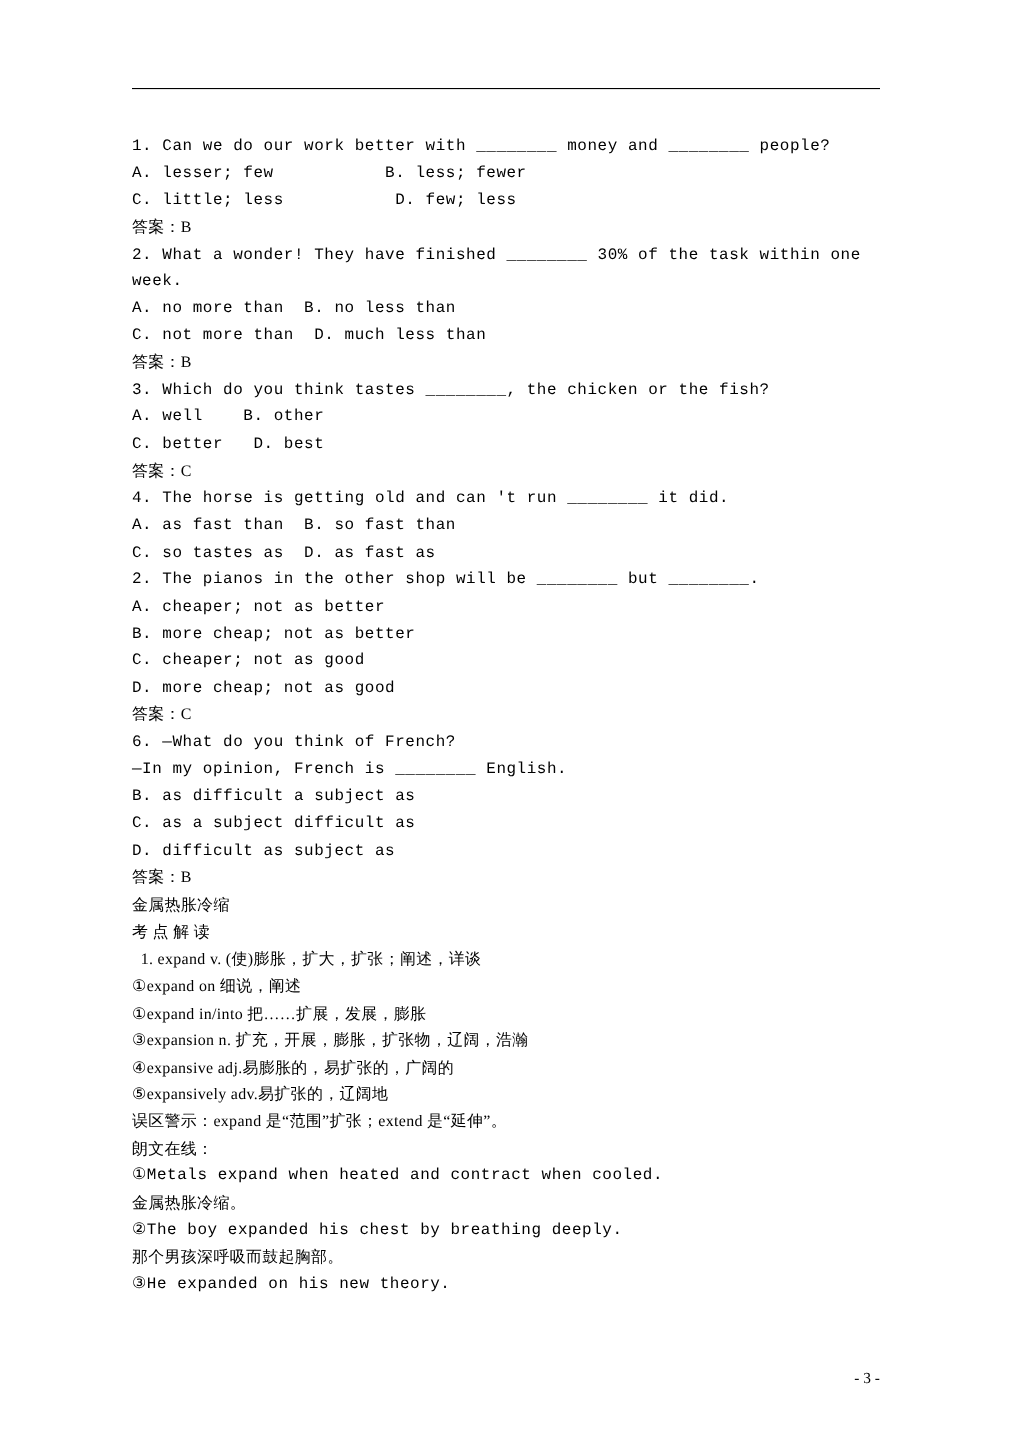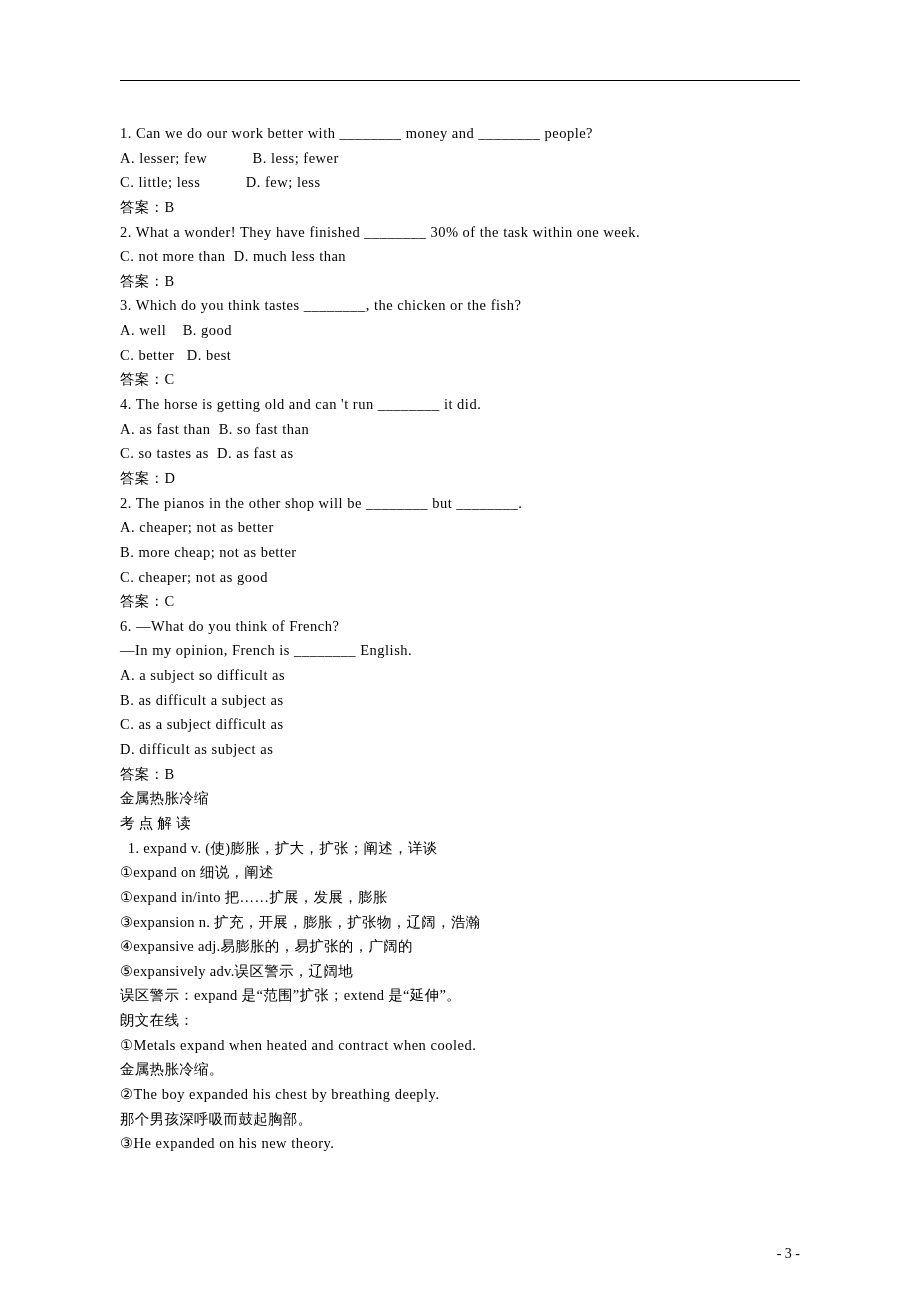--- a/index.html
+++ b/index.html
@@ -22,21 +22,20 @@
   }
   .content {
     font-size: 14.5px;
     line-height: 1.7;
     color: #000;
     letter-spacing: 0.3px;
   }
   .content p {
     margin: 0;
     white-space: pre-wrap;
-    font-family: Liberation Serif, serif;
   }
   .mono {
     font-family: "Courier New", "SimSun", monospace;
     letter-spacing: 0.5px;
   }
   .page-num {
     position: absolute;
     bottom: 40px;
     right: 120px;
     font-size: 14px;
@@ -50,56 +49,56 @@
   <div class="hr-line"></div>
 
   <div class="content">
 
     <p class="mono">1. Can we do our work better with ________ money and ________ people?</p>
     <p class="mono">A. lesser; few           B. less; fewer</p>
     <p class="mono">C. little; less           D. few; less</p>
     <p>答案：B</p>
 
     <p class="mono">2. What a wonder! They have finished ________ 30% of the task within one week.</p>
+    <p class="mono">A. no more than  B. no less than</p>
     <p class="mono">C. not more than  D. much less than</p>
     <p>答案：B</p>
 
     <p class="mono">3. Which do you think tastes ________, the chicken or the fish?</p>
-    <p class="mono">A. well    B. good</p>
+    <p class="mono">A. well    B. other</p>
     <p class="mono">C. better   D. best</p>
     <p>答案：C</p>
 
     <p class="mono">4. The horse is getting old and can 't run ________ it did.</p>
     <p class="mono">A. as fast than  B. so fast than</p>
     <p class="mono">C. so tastes as  D. as fast as</p>
-    <p>答案：D</p>
 
     <p class="mono">2. The pianos in the other shop will be ________ but ________.</p>
     <p class="mono">A. cheaper; not as better</p>
     <p class="mono">B. more cheap; not as better</p>
     <p class="mono">C. cheaper; not as good</p>
+    <p class="mono">D. more cheap; not as good</p>
     <p>答案：C</p>
 
     <p class="mono">6. —What do you think of French?</p>
     <p class="mono">—In my opinion, French is ________ English.</p>
-    <p class="mono">A. a subject so difficult as</p>
     <p class="mono">B. as difficult a subject as</p>
     <p class="mono">C. as a subject difficult as</p>
     <p class="mono">D. difficult as subject as</p>
     <p>答案：B</p>
 
     <p>金属热胀冷缩</p>
     <p>考 点 解 读</p>
 
     <p>  1. expand v. (使)膨胀，扩大，扩张；阐述，详谈</p>
     <p>①expand on 细说，阐述</p>
     <p>①expand in/into 把……扩展，发展，膨胀</p>
     <p>③expansion n. 扩充，开展，膨胀，扩张物，辽阔，浩瀚</p>
     <p>④expansive adj.易膨胀的，易扩张的，广阔的</p>
-    <p>⑤expansively adv.误区警示，辽阔地</p>
+    <p>⑤expansively adv.易扩张的，辽阔地</p>
     <p>误区警示：expand 是“范围”扩张；extend 是“延伸”。</p>
     <p>朗文在线：</p>
     <p class="mono">①Metals expand when heated and contract when cooled.</p>
     <p>金属热胀冷缩。</p>
     <p class="mono">②The boy expanded his chest by breathing deeply.</p>
     <p>那个男孩深呼吸而鼓起胸部。</p>
     <p class="mono">③He expanded on his new theory.</p>
 
   </div>
 

